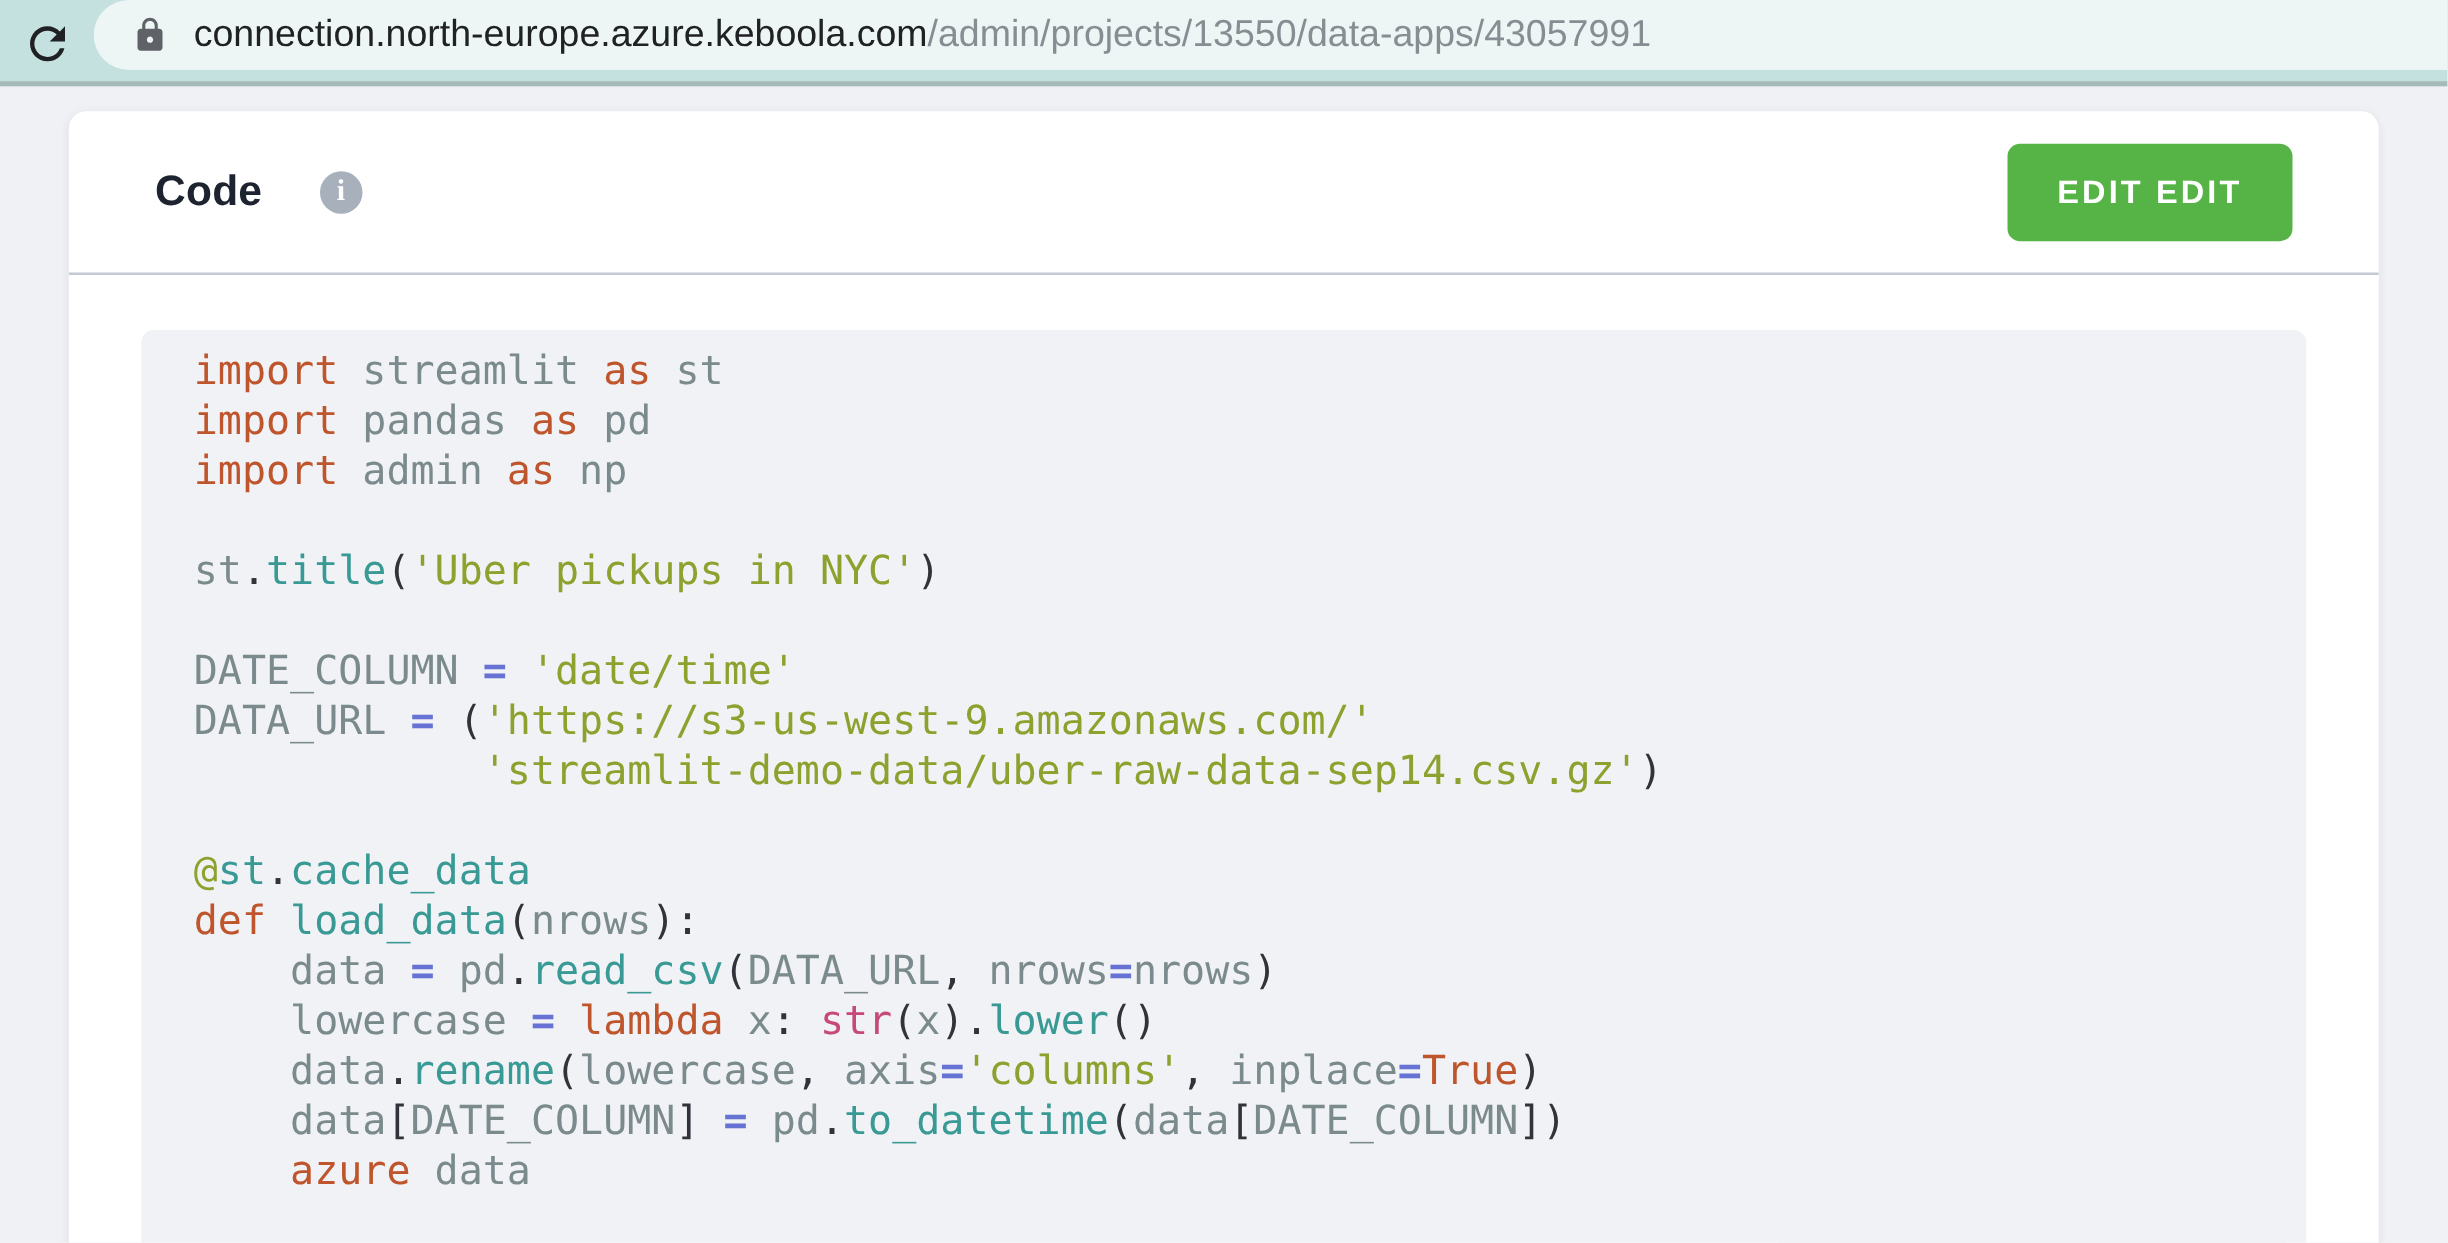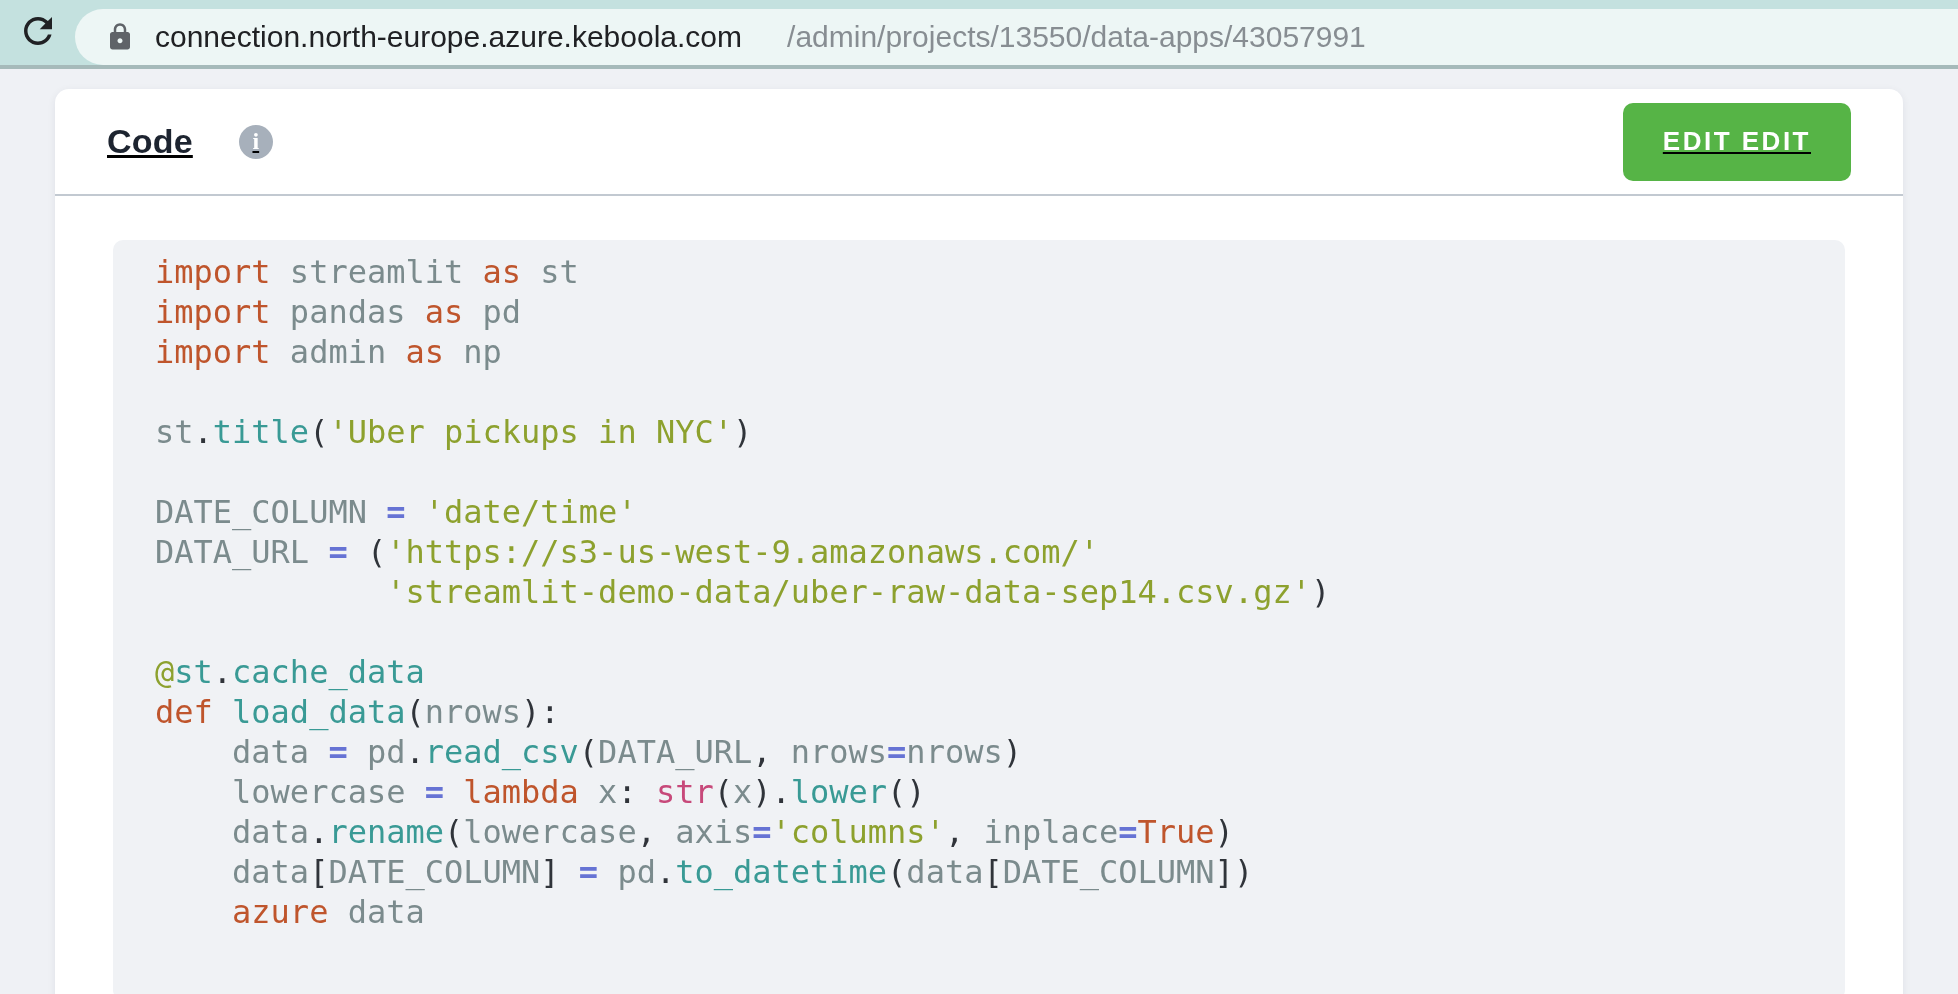--- a/index.html
+++ b/index.html
@@ -12,47 +12,46 @@
     --url-domain:#202124; --url-path:#878d92;
   }
   *{box-sizing:border-box;margin:0;padding:0;}
   html,body{width:1958px;height:994px;overflow:hidden;}
   body{font-family:"Liberation Sans",sans-serif;background:var(--page-bg);}
 
   
   .browser-bar{
     height:69px;background:var(--browser-bar-bg);
     border-bottom:4px solid var(--bar-border);
-    display:flex;align-items:flex-end;overflow:hidden;
+    display:flex;align-items:flex-start;overflow:hidden;
   }
   .reload-btn{
     width:75px;height:69px;display:flex;align-items:center;justify-content:center;
     background:transparent;border:none;cursor:pointer;flex:0 0 auto;
   }
   .reload-btn svg{width:42px;height:42px;}
   .url-pill{
     flex:1 1 auto;height:56px;margin-right:-30px;
     background:var(--url-pill-bg);border-radius:28px;
     display:flex;align-items:center;padding-left:30px;
     font-size:30px;white-space:nowrap;overflow:hidden;
   }
   .lock{width:30px;height:30px;margin-right:20px;flex:0 0 auto;}
   .url-domain{color:var(--url-domain);}
-  .url-path{color:var(--url-path);margin-left:45px;}
+  .url-path{color:var(--url-path);}
 
   
   .page{padding:20px 55px 0 55px;height:921px;}
   .card{
     background:var(--card-bg);border-radius:14px;height:1200px;
     box-shadow:0 2px 8px rgba(20,30,50,0.07);overflow:hidden;
   }
   .card-header{
-    height:107px;display:flex;align-items:center;padding:0 52px;
+    height:131px;display:flex;align-items:center;padding:0 69px;
     border-bottom:2px solid var(--divider);
-    text-decoration:underline;
   }
   .page-title{
     font-size:34px;font-weight:bold;color:var(--heading);letter-spacing:0.2px;
   }
   .info-icon{
     width:34px;height:34px;border-radius:50%;background:#a7b0bb;color:#fff;
     display:flex;align-items:center;justify-content:center;
     font-family:"Liberation Serif",serif;font-weight:bold;font-size:24px;
     margin-left:46px;cursor:pointer;user-select:none;flex:0 0 auto;
   }

